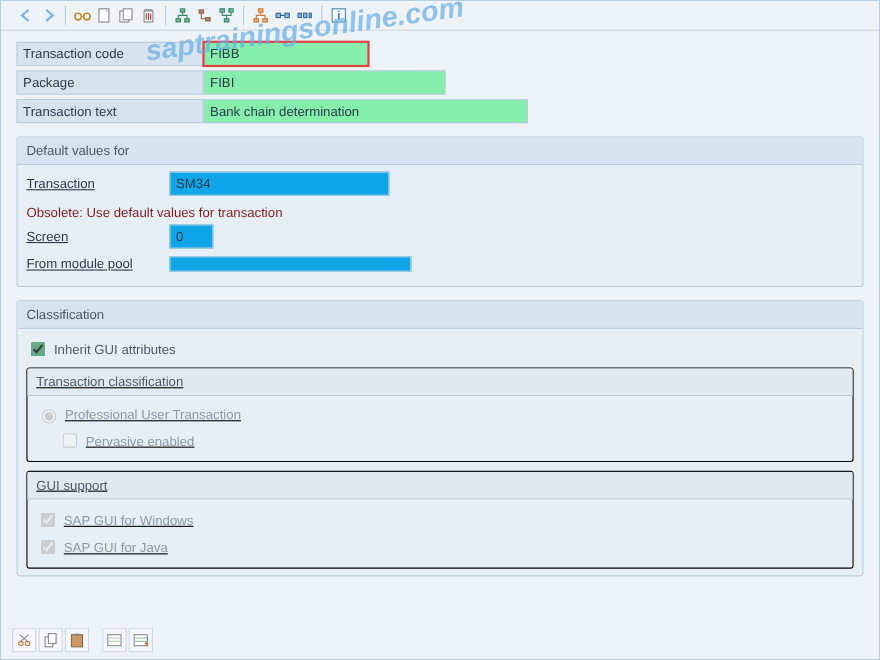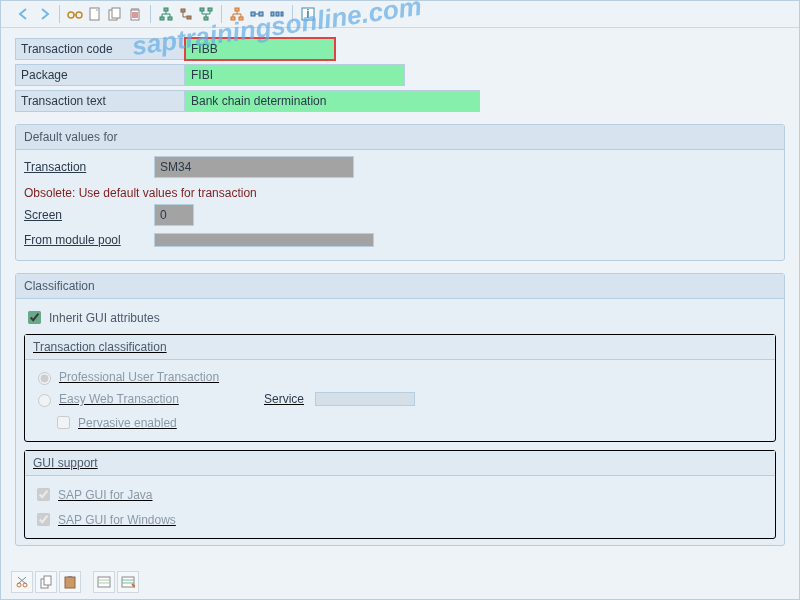--- a/index.html
+++ b/index.html
@@ -20,21 +20,21 @@
   .ck input { accent-color:#6a8; }
   .subpanel { border:1px solid #000000; border-radius:3px; margin-top:4px; background:#e6eff6;text-decoration:underline; }
   .subpanel .panel-title { background:#e0eaf2; }
   .radio { display:flex; align-items:center; gap:5px; padding:3px 0; color:#7a8a9a; }
   .footer-toolbar { position:absolute; left:10px; bottom:6px; display:flex; gap:2px; }
   .ficon { width:22px; height:22px; border:1px solid #cfd8e0; background:#f5f8fb; display:flex; align-items:center; justify-content:center; cursor:pointer; }
   .watermark { position:absolute; top:10px; left:130px; font-size:26px; color:#66aee6; opacity:0.7; font-style:italic; transform:rotate(-8deg); pointer-events:none; font-weight:bold; }
   svg { display:block; }
   .prow { display:flex; align-items:center; margin-bottom:4px; }
   .plabel { width:130px; color:#2a3a4a; padding:3px 0;text-decoration:underline; }
-  .pinp { background:#a3a3a3; border:1px solid #b7cde0; padding:3px 5px; color:#2a3a4a; }
+  .pinp { background:#0ea5e9; border:1px solid #b7cde0; padding:3px 5px; color:#2a3a4a; }
   .disabled-label { color:#8a99a8; }
 </style>
 </head>
 <body>
 
 <div class="window">
 
   <div class="watermark">saptrainingsonline.com</div>
 
   <div class="toolbar">
@@ -173,43 +173,37 @@
           <span>Inherit GUI attributes</span>
         </label>
 
         <div class="subpanel">
           <div class="panel-title">Transaction classification</div>
           <div class="panel-body">
             <label class="radio">
               <input type="radio" name="tc" checked="" disabled="" style="">
               <span class="disabled-label">Professional User Transaction</span>
             </label>
-            <div class="radio" style="justify-content:flex-start">
-              <input type="radio" name="tc" disabled="" style="">
-              <span class="disabled-label" style="width:200px">Easy Web Transaction</span>
-              <span style="color:#2a3a4a;margin-right:6px">Service</span>
-              <div class="pinp" style="width:100px;min-height:14px;background:#d5dfe7"></div>
-            </div>
             <label class="ck" style="margin-left:20px">
               <input type="checkbox" disabled="" style="">
               <span class="disabled-label">Pervasive enabled</span>
             </label>
           </div>
         </div>
 
         <div class="subpanel" style="margin-top:8px">
           <div class="panel-title">GUI support</div>
           <div class="panel-body">
             <label class="ck">
               <input type="checkbox" checked="" disabled="" style="">
-              <span class="disabled-label">SAP GUI for Java</span>
+              <span class="disabled-label">SAP GUI for Windows</span>
             </label>
             <label class="ck">
               <input type="checkbox" checked="" disabled="" style="">
-              <span class="disabled-label">SAP GUI for Windows</span>
+              <span class="disabled-label">SAP GUI for Java</span>
             </label>
           </div>
         </div>
 
       </div>
     </div>
 
   </div>
 
   <div class="footer-toolbar">

